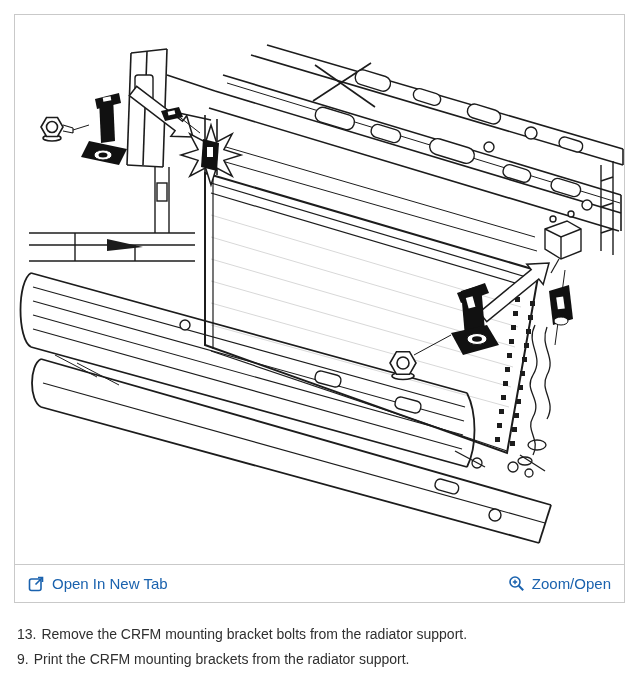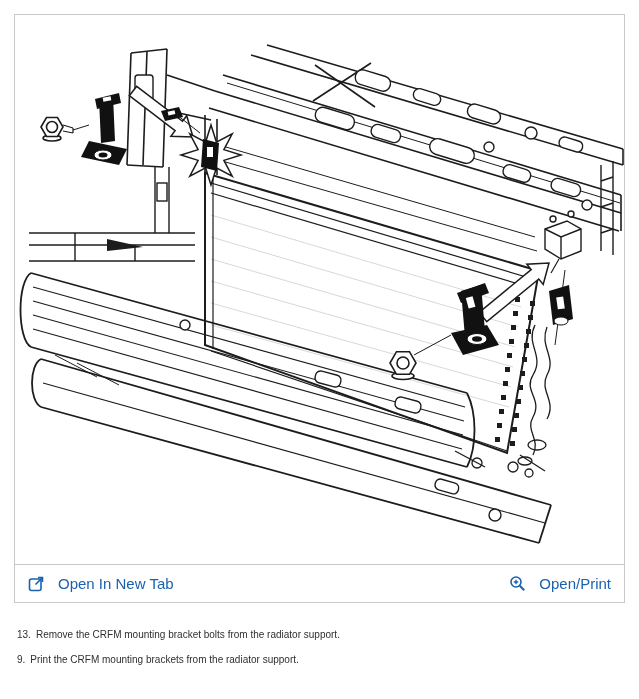--- a/index.html
+++ b/index.html
@@ -13,27 +13,27 @@
   }
   .diagram-area{position:absolute;left:0;right:0;top:0;bottom:38px;overflow:hidden;}
   .diagram-area svg{display:block;width:100%;height:100%;}
   .figure-toolbar{
     position:absolute;left:0;right:0;bottom:0;height:38px;
     border-top:1px solid #c9c9c9;box-sizing:border-box;
     display:flex;align-items:center;justify-content:space-between;
     padding:0 13px;background:#fff;
   }
   .toolbar-link{
-    display:flex;align-items:center;gap:13px;
+    display:flex;align-items:center;gap:7px;
     color:#1a62ae;font-size:15px;text-decoration:none;cursor:pointer;
   }
   .toolbar-link .icon{display:flex;align-items:center;}
   .steps{
     position:absolute;left:17px;top:622px;margin:0;padding:0;list-style:none;
-    font-size:10px;line-height:25px;color:#2f2f2f;
+    font-size:14px;line-height:25px;color:#2f2f2f;
   }
   .step-num{margin-right:5px;}
 </style>
 </head>
 <body>
 
 <div class="figure-panel">
 
   <div class="diagram-area">
     <svg viewBox="0 0 609 549" xmlns="http://www.w3.org/2000/svg">
@@ -257,21 +257,21 @@
       <span>Open In New Tab</span>
     </a>
     <a class="toolbar-link">
       <span class="icon">
         <svg width="17" height="17" viewBox="0 0 17 17">
           <circle cx="7" cy="7" r="5" fill="none" stroke="#1a62ae" stroke-width="1.6"></circle>
           <path d="M7,4.8 V9.2 M4.8,7 H9.2" stroke="#1a62ae" stroke-width="1.4"></path>
           <path d="M10.8,10.8 L15.2,15.2" stroke="#1a62ae" stroke-width="2"></path>
         </svg>
       </span>
-      <span>Open/Print</span>
+      <span>Zoom/Open</span>
     </a>
   </div>
 
 </div>
 
 <ol class="steps">
   <li>
     <span class="step-num">13.</span><span>Remove the CRFM mounting bracket bolts from the radiator support.</span>
   </li>
   <li>

